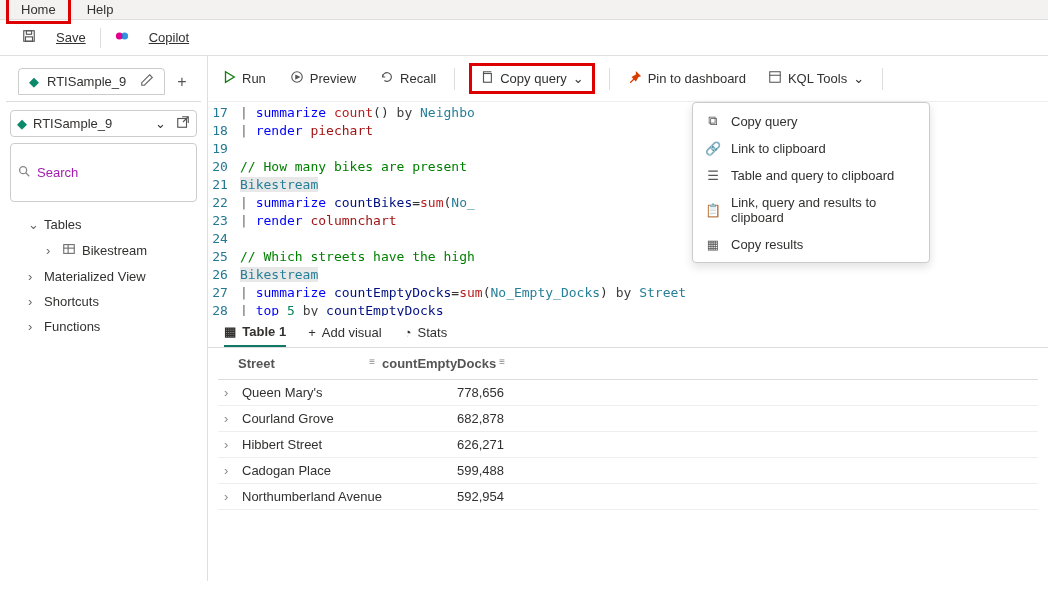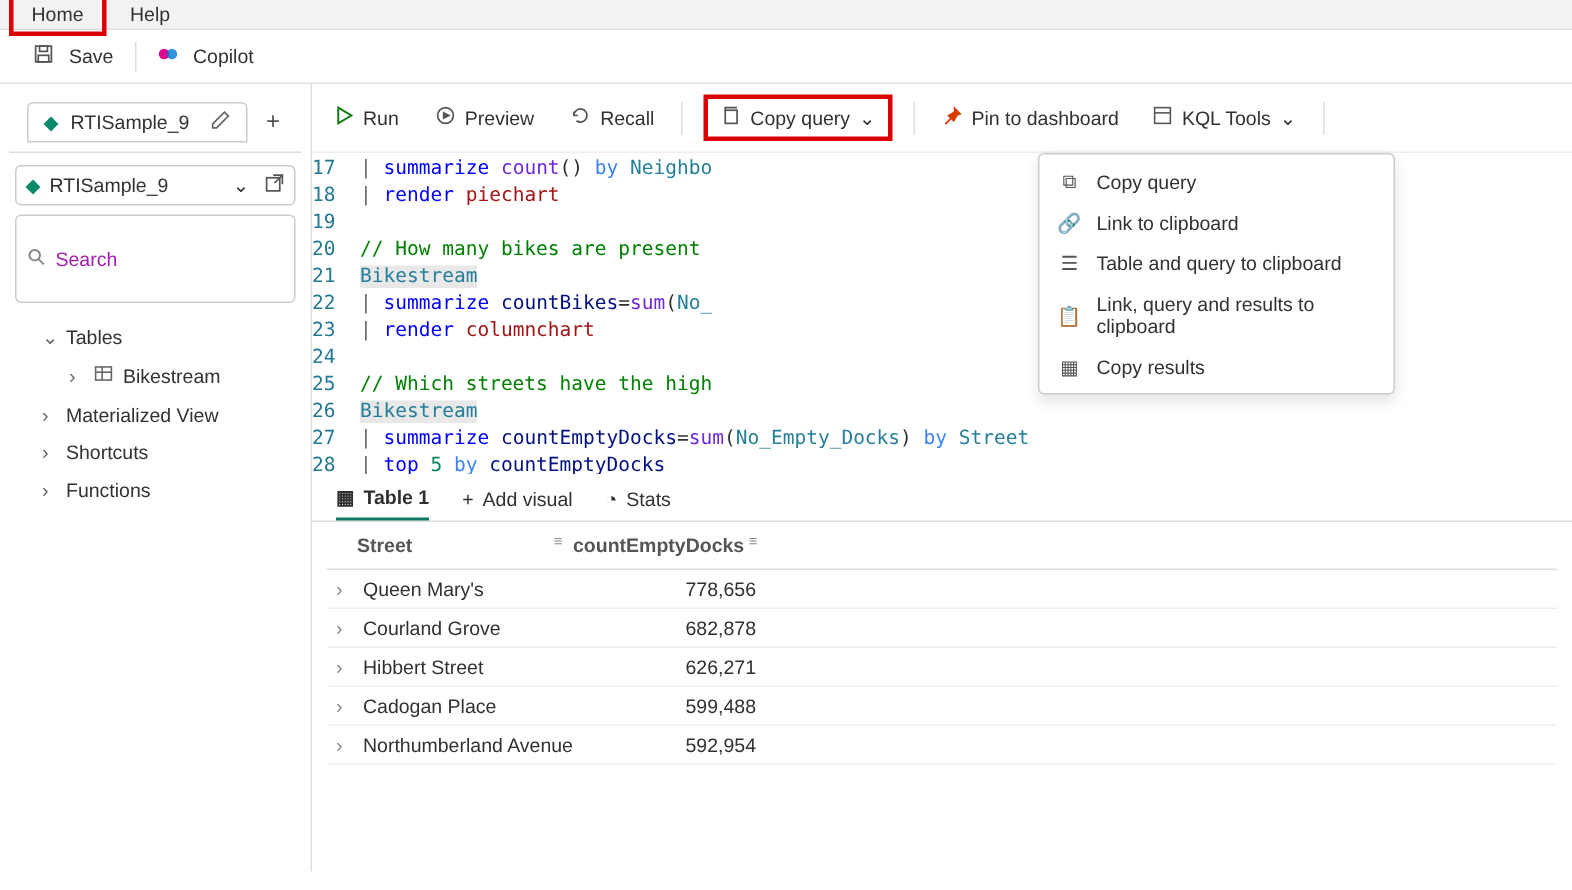--- a/index.html
+++ b/index.html
@@ -3,21 +3,21 @@
 <meta charset="utf-8">
 <style>
   * { box-sizing: border-box; margin: 0; padding: 0; }
   body { font-family: "Segoe UI", Arial, sans-serif; font-size: 13px; color: #323130; background: #fff; }
   
   .menubar { display: flex; background: #f3f2f1; border-bottom: 1px solid #e1dfdd; height: 20px; align-items: center; padding-left: 6px; gap: 4px; }
   .menubar-item { padding: 4px 12px; cursor: pointer; }
   .menubar-item.active { border: 3px solid #d00; }
   
   .toolbar1 { display: flex; border-bottom: 1px solid #e1dfdd; height: 36px; align-items: center; padding-left: 14px; gap: 6px; }
-  .toolbar1-btn { display: flex; align-items: center; gap: 10px; padding: 4px 8px; }
+  .toolbar1-btn { display: flex; align-items: center; gap: 20px; padding: 4px 8px; text-decoration: underline; }
   
   .main { display: flex; height: calc(593px - 32px - 36px); }
   
   .sidebar { width: 208px; border-right: 1px solid #e1dfdd; padding: 12px 6px 0 6px; }
   .tabwell { display: flex; align-items: center; padding-left: 10px; padding-bottom: 4px; }
   .tab { background: #fff; border: 1px solid #ccc; border-radius: 4px 4px 0 0; padding: 4px 10px; display: flex; align-items: center; gap: 8px; margin-left: 2px; }
   .tab .dbicon { color: #0a8a6a; }
   .tab .edit { color: #666; margin-left: 6px; }
   .tab-add { margin-left: 12px; font-size: 16px; color: #555; }
   
@@ -38,27 +38,27 @@
   .ribbon-sep { width: 1px; height: 22px; background: #ddd; }
   .run-icon { color: #107c10; }
   .pin-icon { color: #d83b01; }
   .copy-drop { border: 3px solid #d00; padding: 4px 8px; display: flex; align-items: center; gap: 6px; }
   
   .dropdown { position: absolute; top: 46px; left: 484px; width: 238px; background: #fff; border: 1px solid #ccc; border-radius: 4px; box-shadow: 0 4px 10px rgba(0,0,0,0.12); z-index: 10; padding: 4px 0; }
   .dropdown-item { display: flex; align-items: center; gap: 10px; padding: 6px 12px; }
   .dd-icon { width: 16px; color: #555; text-align: center; }
   
   .editor { display: flex; font-family: Consolas, monospace; font-size: 13px; padding-top: 2px; height: 214px; overflow: hidden; }
-  .gutter { width: 32px; text-align: left; color: #237893; padding-right: 8px; }
+  .gutter { width: 32px; text-align: center; color: #237893; padding-right: 8px; }
   .gutter div { line-height: 18px; }
   .code { flex: 1; }
   .code div { line-height: 18px; white-space: pre; }
   .kw { color: #0000ff; }
-  .fn { color: #6d28d9; }
-  .by { color: #3b82f6; }
+  .fn { color: #b91c1c; }
+  .by { color: #404040; }
   .col { color: #001080; }
   .cm { color: #008000; }
   .id { color: #a31515; }
   .cyan { color: #267f99; }
   .pipe { color: #666; }
   .num { color: #098658; }
   
   .tabsrow { display: flex; align-items: center; gap: 22px; border-bottom: 1px solid #ddd; padding: 8px 16px 0 16px; }
   .tabsrow-item { display: flex; align-items: center; gap: 6px; padding-bottom: 6px; }
   .tabsrow-item.active { border-bottom: 2px solid #117865; font-weight: 600; }

